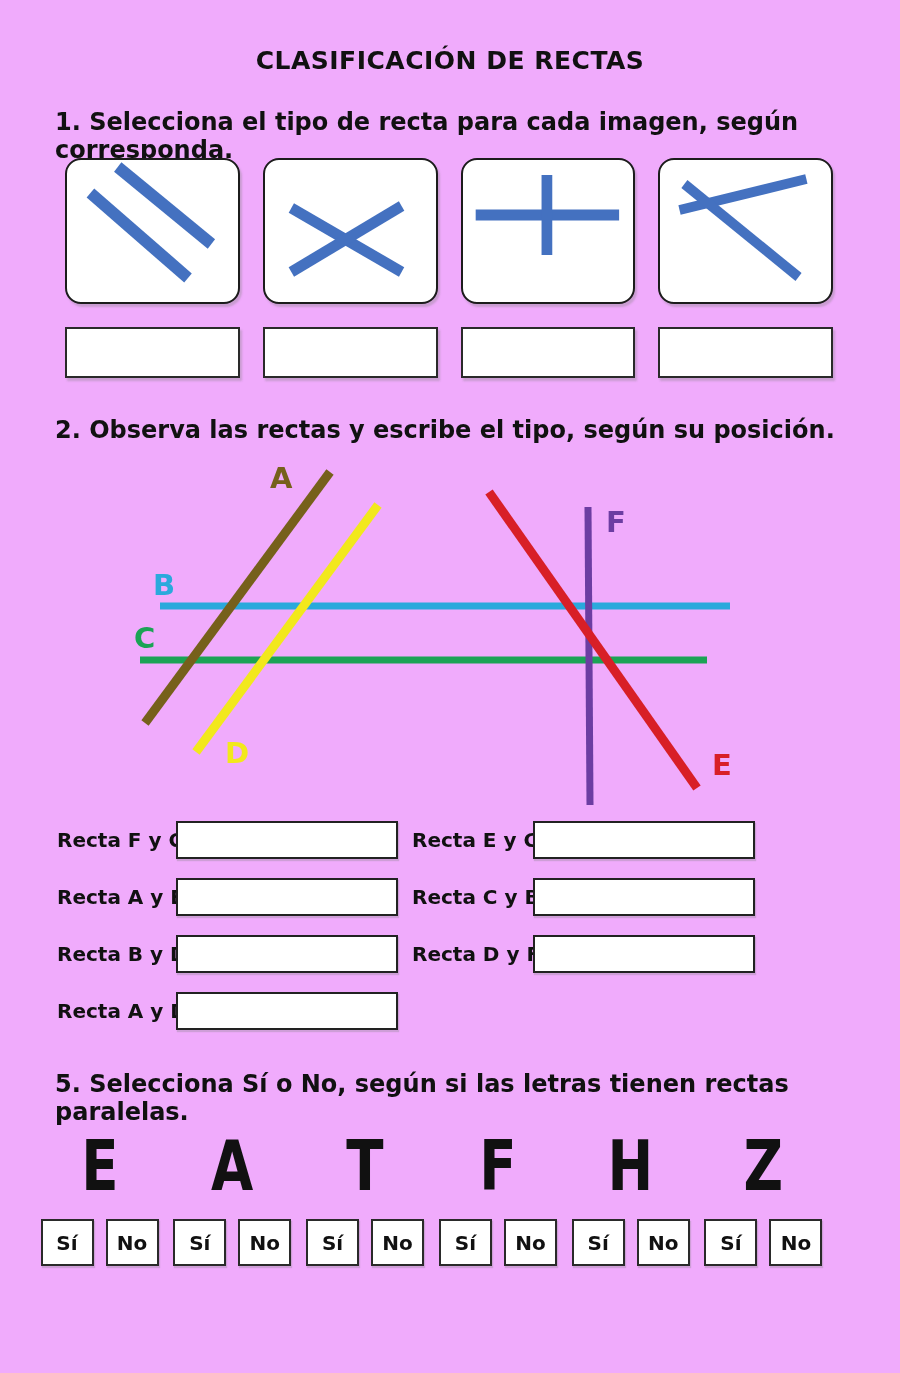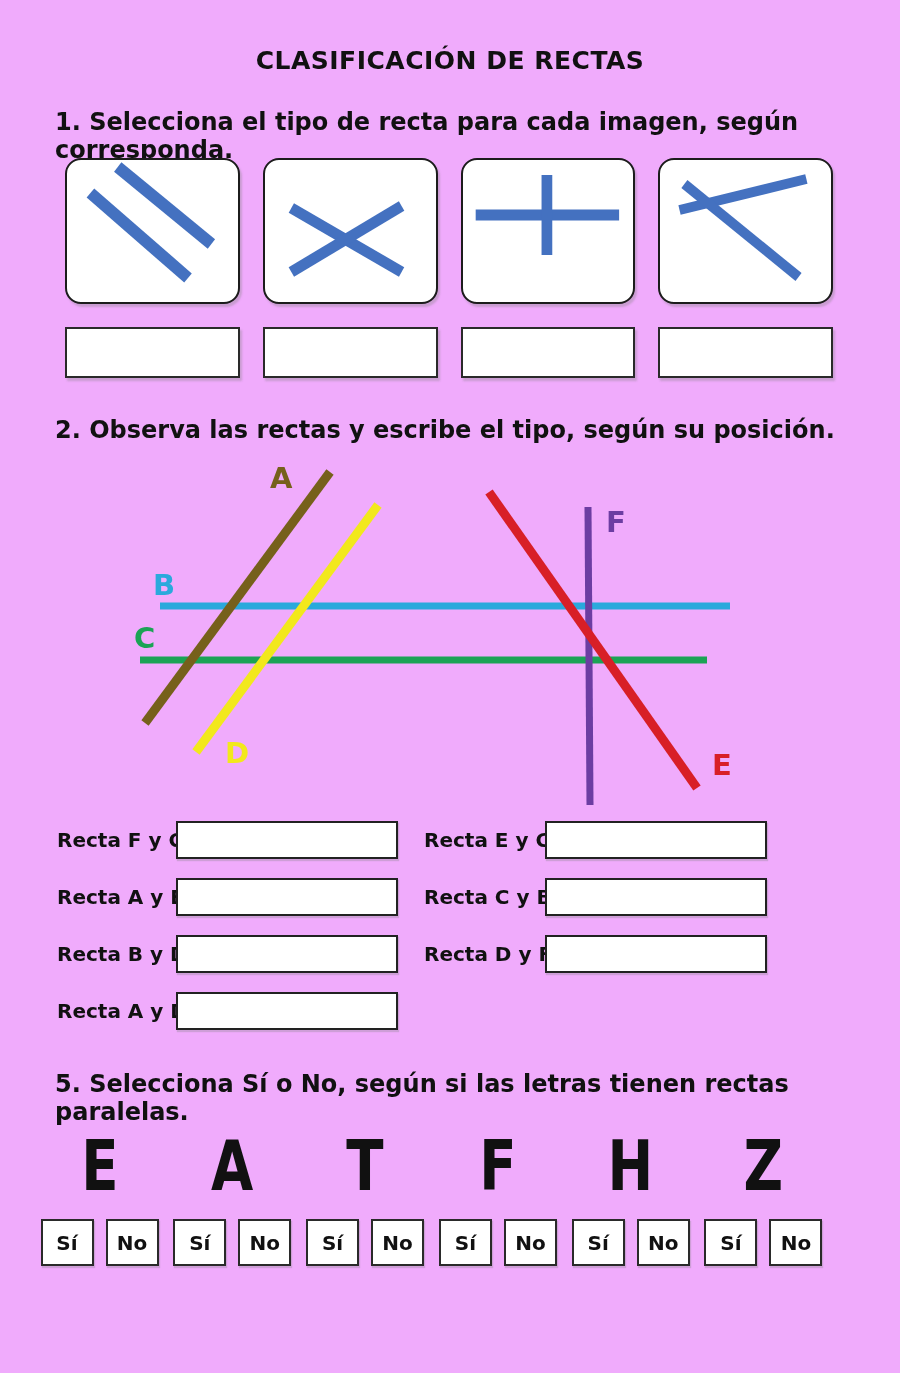--- a/index.html
+++ b/index.html
@@ -40,21 +40,21 @@
     flex:1; height:47px; background:#fff;
     border:2.5px solid #2a2a2a;
     box-shadow:2px 3px 2px rgba(130,130,130,.35);
   }
 
   .diagram { position:absolute; top:450px; left:0; }
   .diagram text { font-family:"DejaVu Sans", sans-serif; font-size:29px; font-weight:bold; }
 
   .recta-col { position:absolute; }
   .recta-col-left  { top:821px; left:57px;  }
-  .recta-col-right { top:821px; left:424px; }
+  .recta-col-right { top:821px; left:412px; }
   .recta-row { display:flex; align-items:center; height:38px; margin-bottom:19px; }
   .recta-label { font-size:20px; font-weight:bold; white-space:nowrap; }
   .recta-col-left  .recta-label { width:119px; }
   .recta-col-right .recta-label { width:121px; }
   .recta-input {
     width:218px; height:34px; background:#fff;
     border:2px solid #222;
     box-shadow:1px 2px 1px rgba(130,130,130,.3);
   }
 

